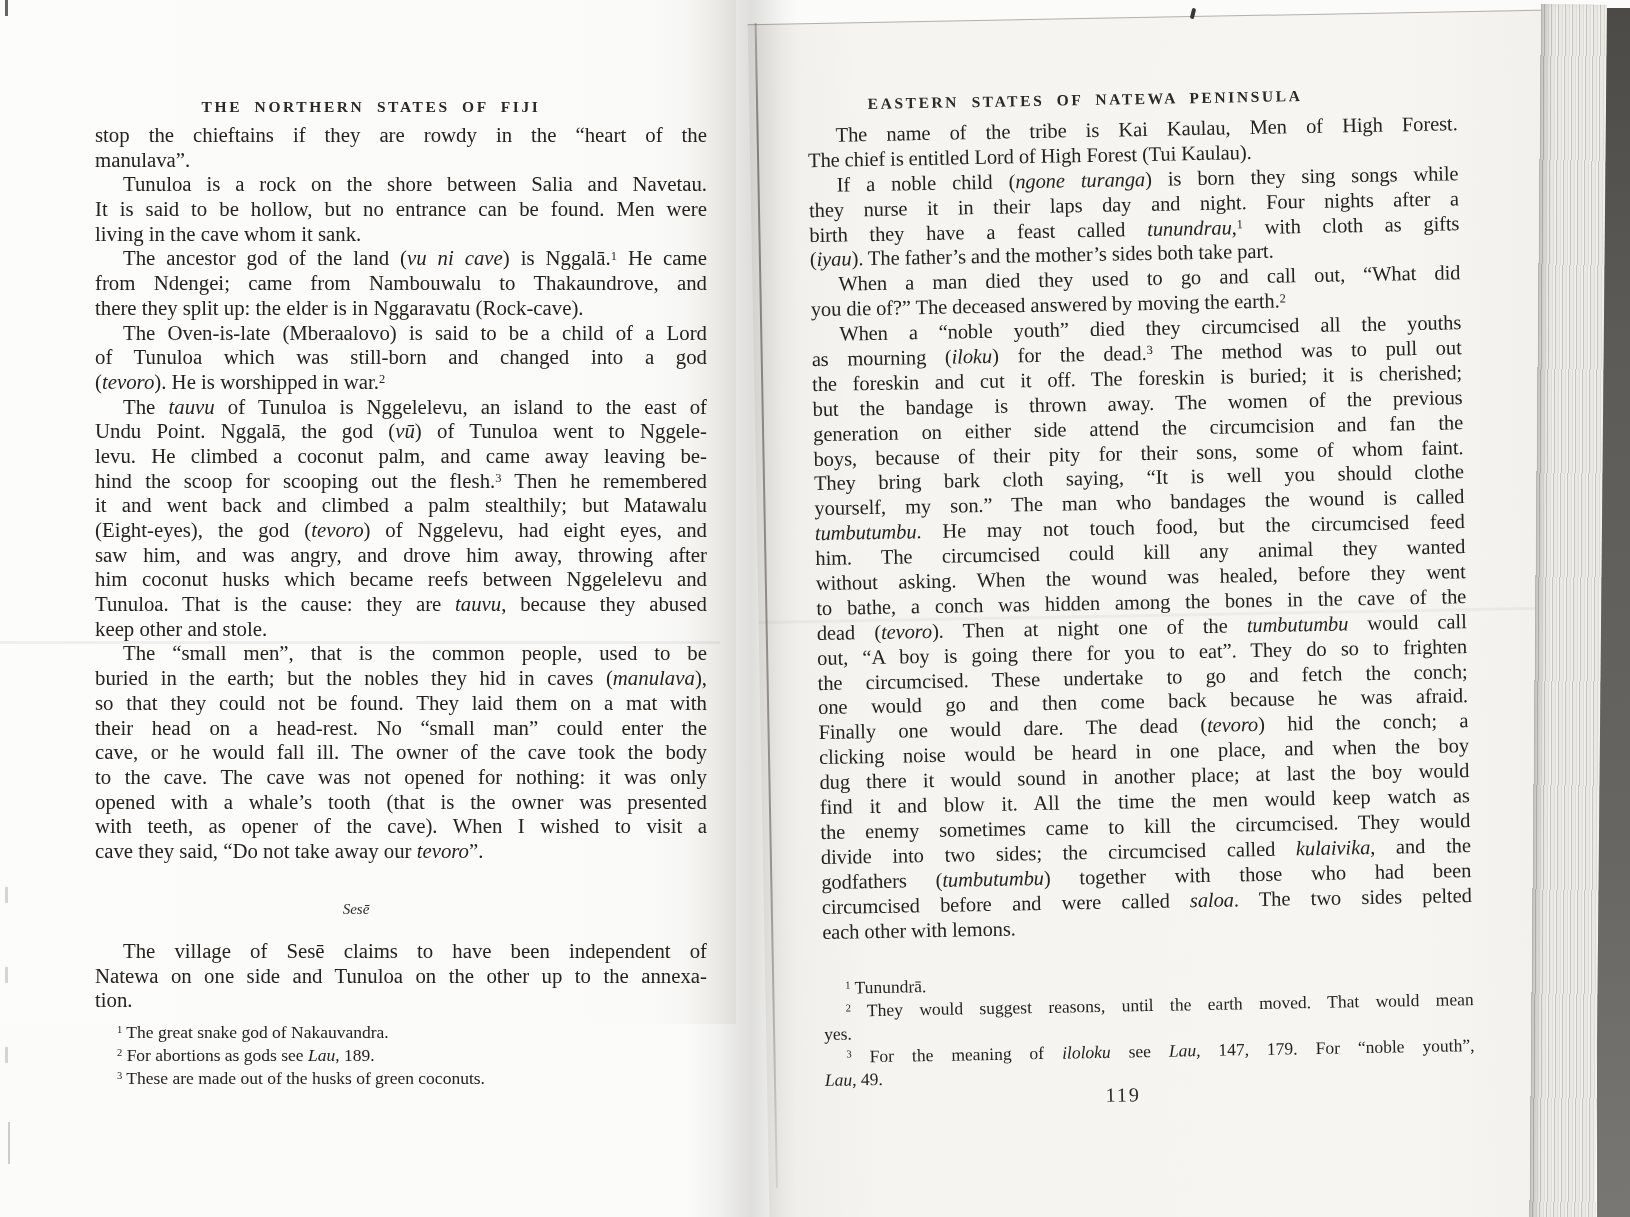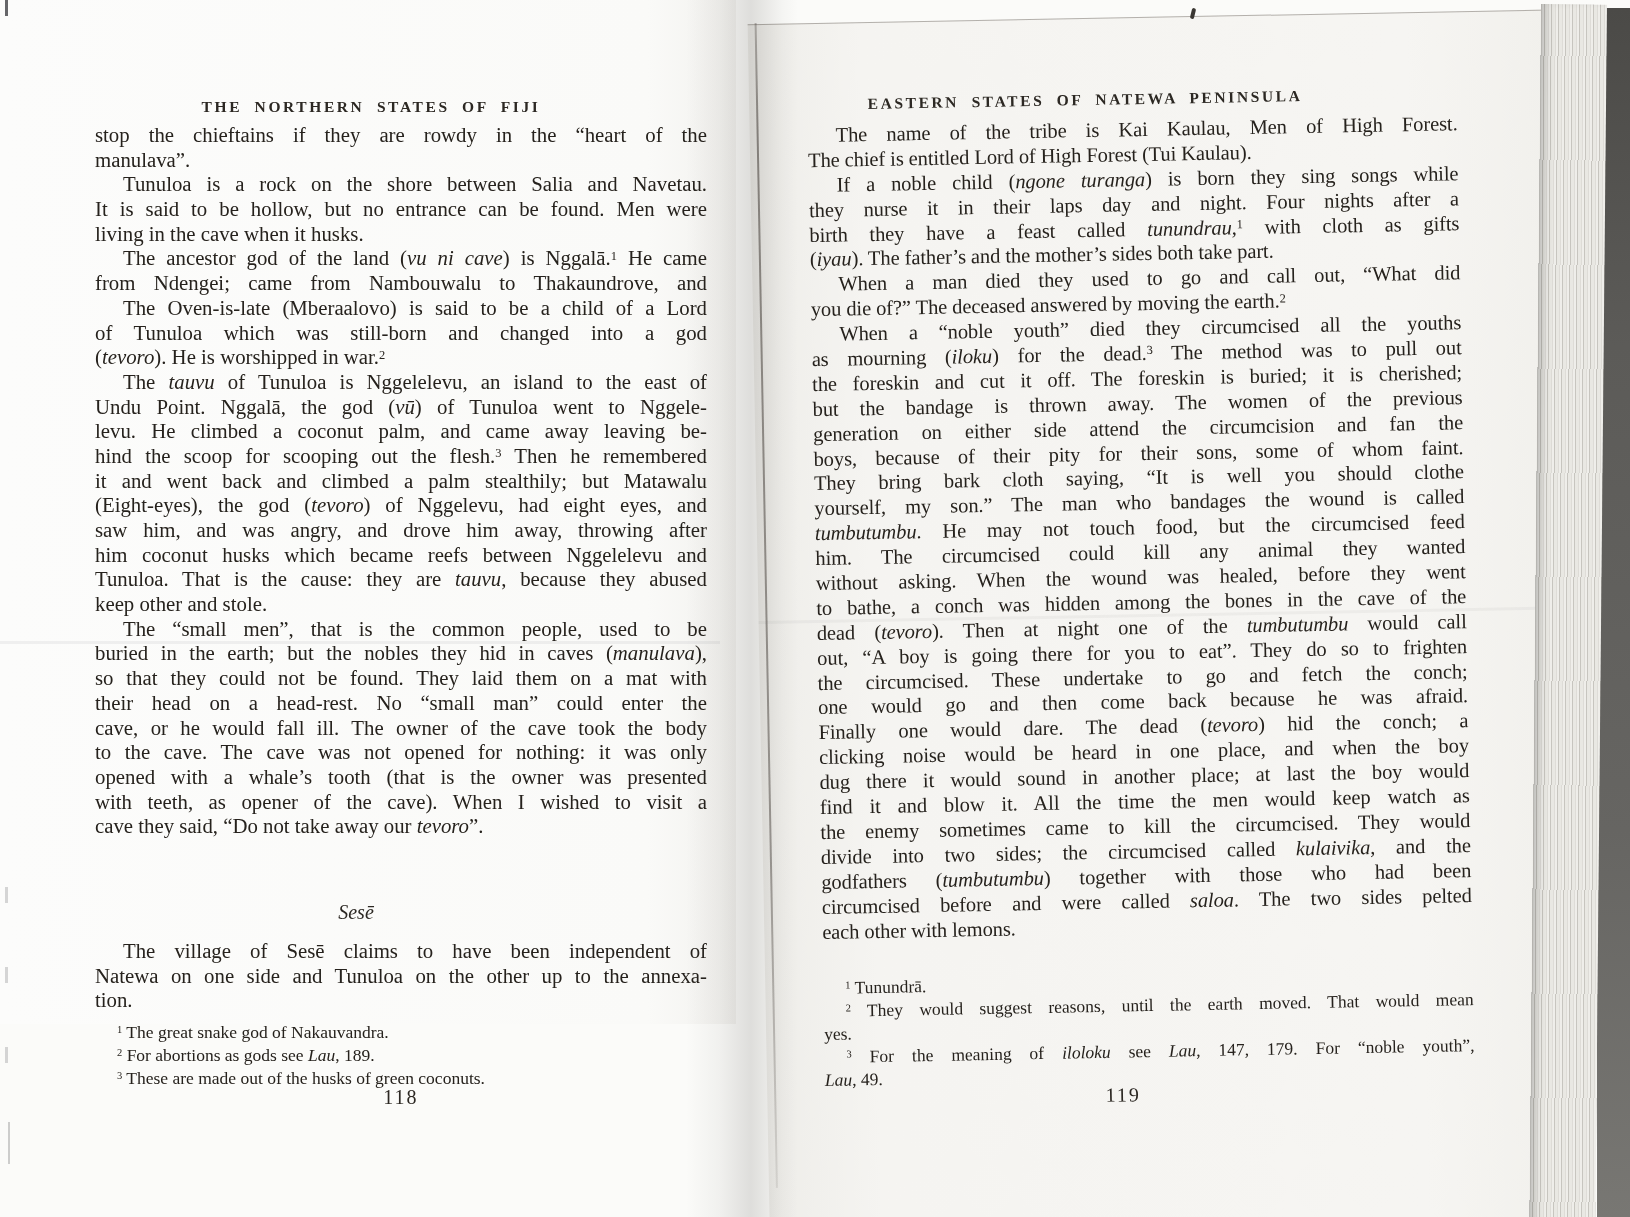--- a/index.html
+++ b/index.html
@@ -10,21 +10,21 @@
   
   .page-left{position:absolute;left:0;top:0;width:736px;height:1024px;z-index:2;
              background:linear-gradient(to right,#fcfcfb,#fafaf8 88%,#f2f1ee);}
   .running-header{position:absolute;text-align:center;font-weight:bold;
                   font-size:15.5px;letter-spacing:2.6px;word-spacing:6px;color:#2c2823;}
   .rh-left{left:95px;top:98px;width:612px;transform:translateX(-30px);}
   .textblock{position:absolute;color:#26221d;}
   #left-body{left:95px;top:123px;width:612px;}
   #left-section{left:95px;top:939px;width:612px;}
   .section-heading{position:absolute;left:95px;top:901px;width:612px;text-align:center;
-                   font-style:italic;font-size:20px;color:#2c2823;transform:translateX(-45px);}
+                   font-style:italic;font-size:15px;color:#2c2823;transform:translateX(-45px);}
   #left-footnotes{left:95px;top:1021px;width:612px;}
   .page-number{position:absolute;text-align:center;font-size:20px;letter-spacing:2px;color:#2c2823;}
   .pn-left{left:95px;top:1086px;width:612px;}
 
   
   .line{font-size:20.8px;line-height:24.7px;height:24.7px;
         text-align:justify;text-align-last:justify;white-space:nowrap_off;}
   .line.end{text-align-last:left;}
   .line.first{text-indent:28px;}
   .footnotes .line{font-size:17.5px;line-height:23px;height:23px;}
@@ -81,23 +81,24 @@
 
 <div class="scan">
 
   <div class="page-left">
     <div class="running-header rh-left">THE NORTHERN STATES OF FIJI</div>
     <div class="textblock" id="left-body">
         <div class="line">stop the chieftains if they are rowdy in the “heart of the</div>
         <div class="line end">manulava”.</div>
         <div class="line first">Tunuloa is a rock on the shore between Salia and Navetau.</div>
         <div class="line">It is said to be hollow, but no entrance can be found. Men were</div>
-        <div class="line end">living in the cave when it husks.</div>
+        <div class="line end">living in the cave whom it sank.</div>
         <div class="line first">The ancestor god of the land (<i>vu ni cave</i>) is Nggalā.<sup>1</sup> He came</div>
         <div class="line">from Ndengei; came from Nambouwalu to Thakaundrove, and</div>
+        <div class="line end">there they split up: the elder is in Nggaravatu (Rock-cave).</div>
         <div class="line first">The Oven-is-late (Mberaalovo) is said to be a child of a Lord</div>
         <div class="line">of Tunuloa which was still-born and changed into a god</div>
         <div class="line end">(<i>tevoro</i>). He is worshipped in war.<sup>2</sup></div>
         <div class="line first">The <i>tauvu</i> of Tunuloa is Nggelelevu, an island to the east of</div>
         <div class="line">Undu Point. Nggalā, the god (<i>vū</i>) of Tunuloa went to Nggele-</div>
         <div class="line">levu. He climbed a coconut palm, and came away leaving be-</div>
         <div class="line">hind the scoop for scooping out the flesh.<sup>3</sup> Then he remembered</div>
         <div class="line">it and went back and climbed a palm stealthily; but Matawalu</div>
         <div class="line">(Eight-eyes), the god (<i>tevoro</i>) of Nggelevu, had eight eyes, and</div>
         <div class="line">saw him, and was angry, and drove him away, throwing after</div>
@@ -118,21 +119,20 @@
     <div class="textblock" id="left-section">
         <div class="line first">The village of Sesē claims to have been independent of</div>
         <div class="line">Natewa on one side and Tunuloa on the other up to the annexa-</div>
         <div class="line end">tion.</div>
       </div>
     <div class="textblock footnotes" id="left-footnotes">
         <div class="line end ind"><sup>1</sup> The great snake god of Nakauvandra.</div>
         <div class="line end ind"><sup>2</sup> For abortions as gods see <i>Lau</i>, 189.</div>
         <div class="line end ind"><sup>3</sup> These are made out of the husks of green coconuts.</div>
       </div>
-    <div class="page-number pn-left">118</div>
   </div>
   <div class="crease-left"></div>
 
   <div class="rotator">
     <div class="page-right-surface"></div>
     <div class="gutter-fold-line"></div>
     <div class="crease-right"></div>
     <div class="running-header rh-right">EASTERN STATES OF NATEWA PENINSULA</div>
     <div class="textblock" id="right-body">
         <div class="line first">The name of the tribe is Kai Kaulau, Men of High Forest.</div>

